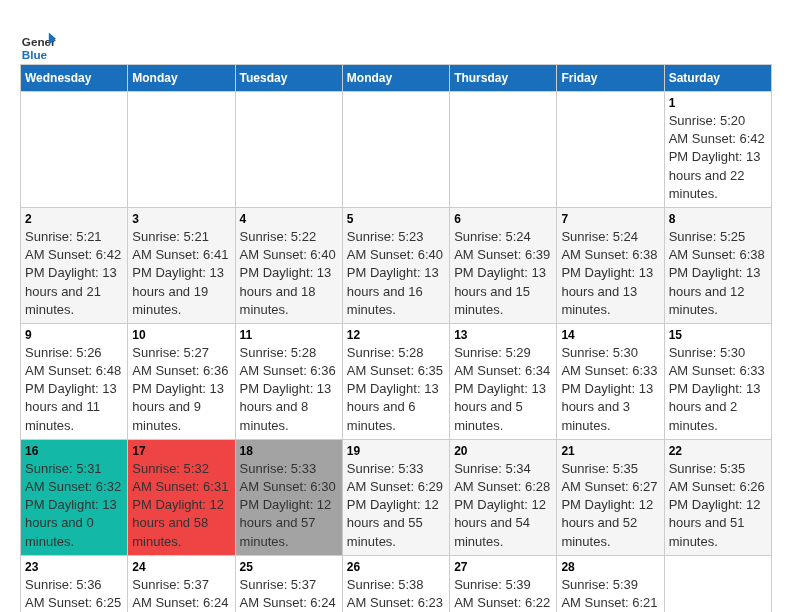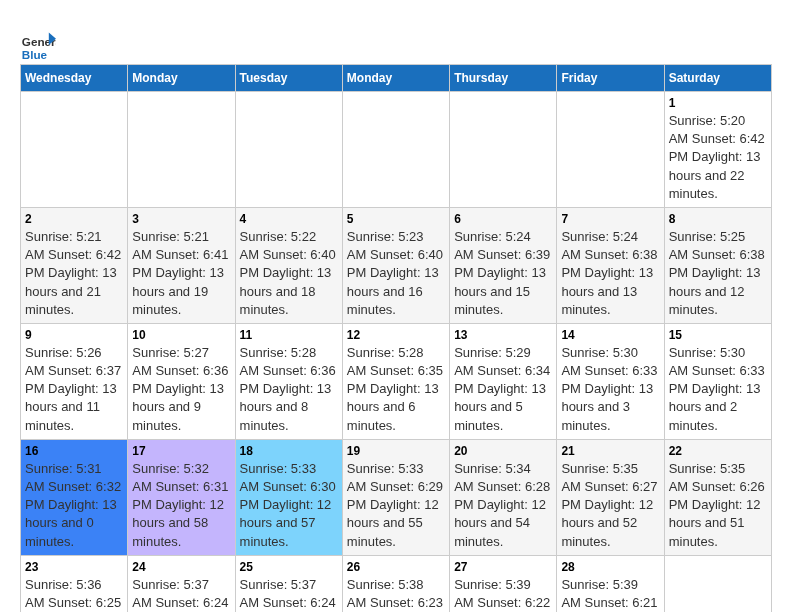--- a/index.html
+++ b/index.html
@@ -158,21 +158,21 @@
           <span class="day-num">8</span>
           <div class="day-info">Sunrise: 5:25 AM
 Sunset: 6:38 PM
 Daylight: 13 hours and 12 minutes.</div>
         </td>
       </tr>
       <tr>
         <td>
           <span class="day-num">9</span>
           <div class="day-info">Sunrise: 5:26 AM
-Sunset: 6:37 PM
+Sunset: 6:48 PM
 Daylight: 13 hours and 11 minutes.</div>
         </td>
         <td>
           <span class="day-num">10</span>
           <div class="day-info">Sunrise: 5:27 AM
 Sunset: 6:36 PM
 Daylight: 13 hours and 9 minutes.</div>
         </td>
         <td>
           <span class="day-num">11</span>
@@ -199,33 +199,33 @@
 Daylight: 13 hours and 3 minutes.</div>
         </td>
         <td>
           <span class="day-num">15</span>
           <div class="day-info">Sunrise: 5:30 AM
 Sunset: 6:33 PM
 Daylight: 13 hours and 2 minutes.</div>
         </td>
       </tr>
       <tr>
-        <td style="background-color: #3b82f6;">
+        <td style="background-color: #14b8a6;">
           <span class="day-num">16</span>
           <div class="day-info">Sunrise: 5:31 AM
 Sunset: 6:32 PM
 Daylight: 13 hours and 0 minutes.</div>
         </td>
-        <td style="background-color: #c4b5fd; margin-left: 48px;">
+        <td style="background-color: #ef4444; margin-left: 48px;">
           <span class="day-num">17</span>
           <div class="day-info">Sunrise: 5:32 AM
 Sunset: 6:31 PM
 Daylight: 12 hours and 58 minutes.</div>
         </td>
-        <td style="background-color: #7dd3fc;">
+        <td style="background-color: #a3a3a3;">
           <span class="day-num">18</span>
           <div class="day-info">Sunrise: 5:33 AM
 Sunset: 6:30 PM
 Daylight: 12 hours and 57 minutes.</div>
         </td>
         <td style="background-color: rgb(245, 245, 245);">
           <span class="day-num">19</span>
           <div class="day-info">Sunrise: 5:33 AM
 Sunset: 6:29 PM
 Daylight: 12 hours and 55 minutes.</div>

